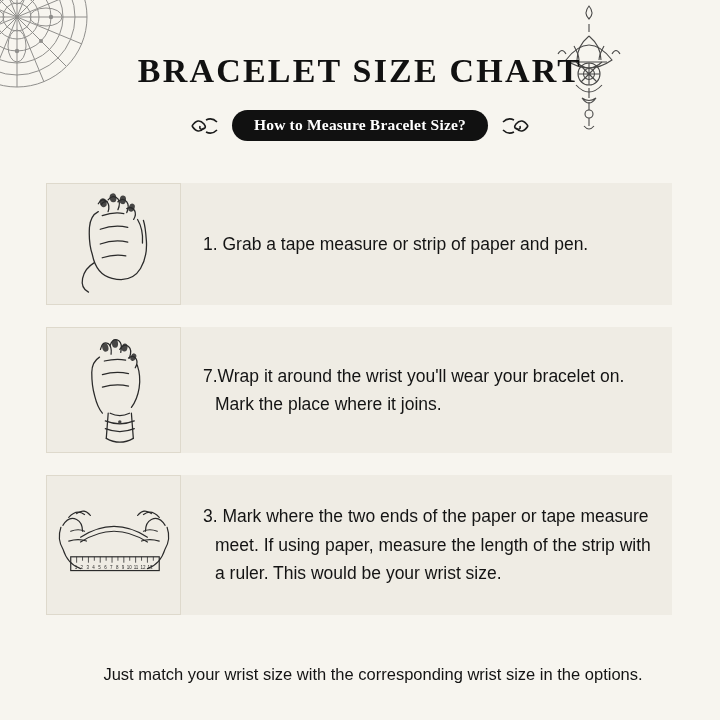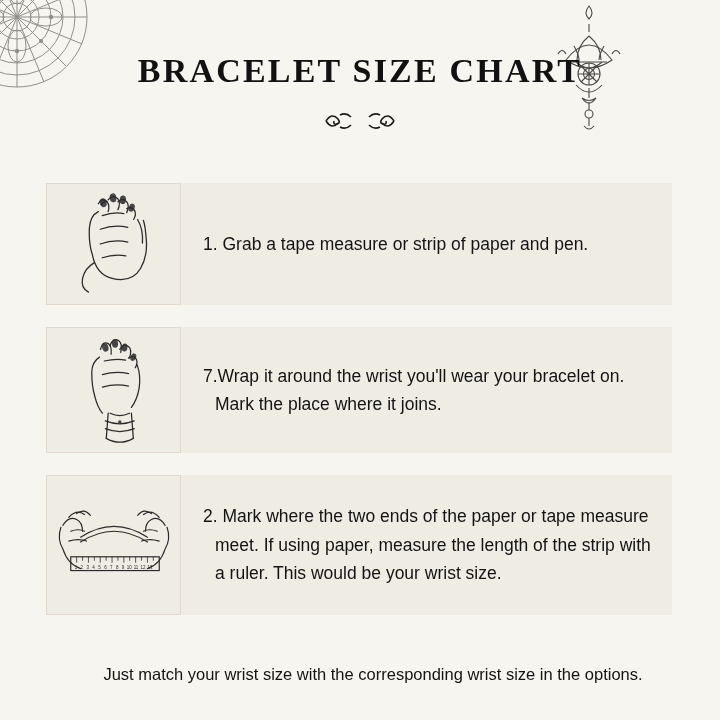--- a/index.html
+++ b/index.html
@@ -236,20 +236,21 @@
     <span class="flourish">
       <svg viewBox="0 0 30 22" width="30" height="22">
         <g fill="none" stroke="#1b1b1b" stroke-width="1.6">
           <path d="M2 11 q6 -9 12 -2 q3 4 -1 5 q-4 1 -3 -3"></path>
           <path d="M2 11 q6 9 12 2"></path>
           <path d="M16 5 q6 -3 11 2"></path>
           <path d="M16 17 q6 3 11 -2"></path>
         </g>
       </svg>
     </span>
+    <span class="subtitle-pill">How to Measure Bracelet Size?</span>
     <span class="flourish">
       <svg viewBox="0 0 30 22" width="30" height="22">
         <g fill="none" stroke="#1b1b1b" stroke-width="1.6">
           <path d="M28 11 q-6 -9 -12 -2 q-3 4 1 5 q4 1 3 -3"></path>
           <path d="M28 11 q-6 9 -12 2"></path>
           <path d="M14 5 q-6 -3 -11 2"></path>
           <path d="M14 17 q-6 3 -11 -2"></path>
         </g>
       </svg>
     </span>
@@ -359,21 +360,21 @@
               <text x="68" y="84">8</text>
               <text x="74" y="84">9</text>
             <text x="79" y="84">10</text>
               <text x="86" y="84">11</text>
               <text x="93" y="84">12</text>
             <text x="100" y="84">13</text>
           </g>
         </svg>
       </div>
       <div class="step-text-wrap">
-        <div class="step-text">2. Mark where the two ends of the paper or tape measure meet. If using paper, measure the length of the strip with a ruler. This would be your wrist size.</div>
+        <div class="step-text">3. Mark where the two ends of the paper or tape measure meet. If using paper, measure the length of the strip with a ruler. This would be your wrist size.</div>
       </div>
     </div>
 
   </div>
 
   <div class="footnote">Just match your wrist size with the corresponding wrist size in the options.</div>
 
 </div>
 
 </body></html>

